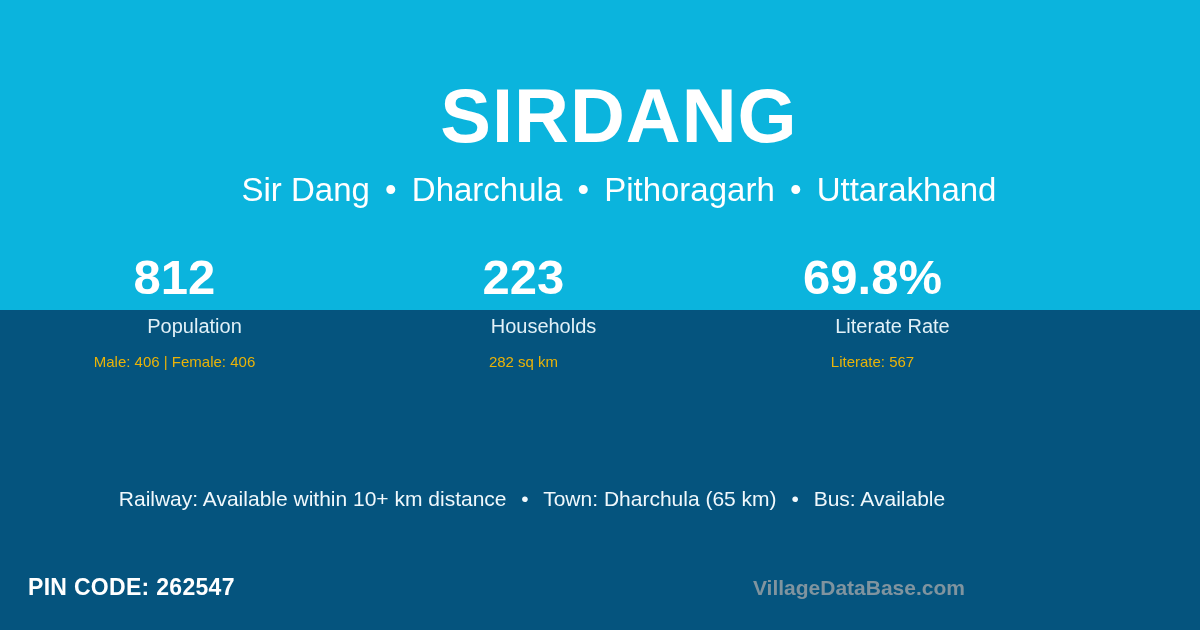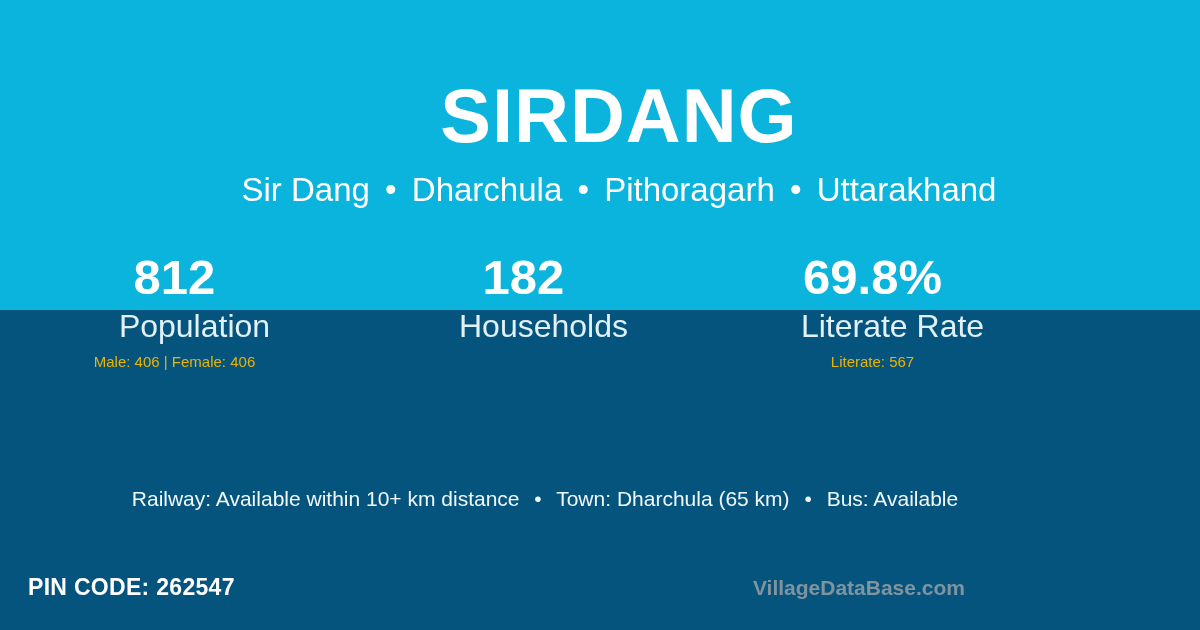--- a/index.html
+++ b/index.html
@@ -71,37 +71,37 @@
   }
   .stat-value {
     font-size: 49px;
     line-height: 62px;
     font-weight: 700;
     color: #ffffff;
     letter-spacing: 0px;
   }
   .stat-label {
     margin-top: 4px;
-    font-size: 32px;
+    font-size: 20px;
     line-height: 29px;
     font-weight: 400;
     color: #e2f1f8;
     margin-left: 40px;
   }
   .stat-sub {
     margin-top: 11px;
     font-size: 15px;
     line-height: 19px;
     font-weight: 400;
     color: #eab308;
   }
   
   #facilities {
     position: absolute;
-    left: 13px;
+    left: 0;
     top: 485px;
     width: 1064px;
     text-align: center;
     font-size: 21px;
     line-height: 28px;
     color: #f0f8fc;
   }
   .fac-sep {
     padding: 0 9px;
     color: #f0f8fc;
@@ -158,22 +158,23 @@
 
   <div id="stats-row">
 
     <div class="stat-col">
       <div class="stat-value">812</div>
       <div class="stat-label">Population</div>
       <div class="stat-sub">Male: 406 | Female: 406</div>
     </div>
 
     <div class="stat-col">
-      <div class="stat-value">182</div>
+      <div class="stat-value">223</div>
       <div class="stat-label">Households</div>
+      <div class="stat-sub">282 sq km</div>
     </div>
 
     <div class="stat-col">
       <div class="stat-value">69.8%</div>
       <div class="stat-label">Literate Rate</div>
       <div class="stat-sub">Literate: 567</div>
     </div>
 
   </div>
 

